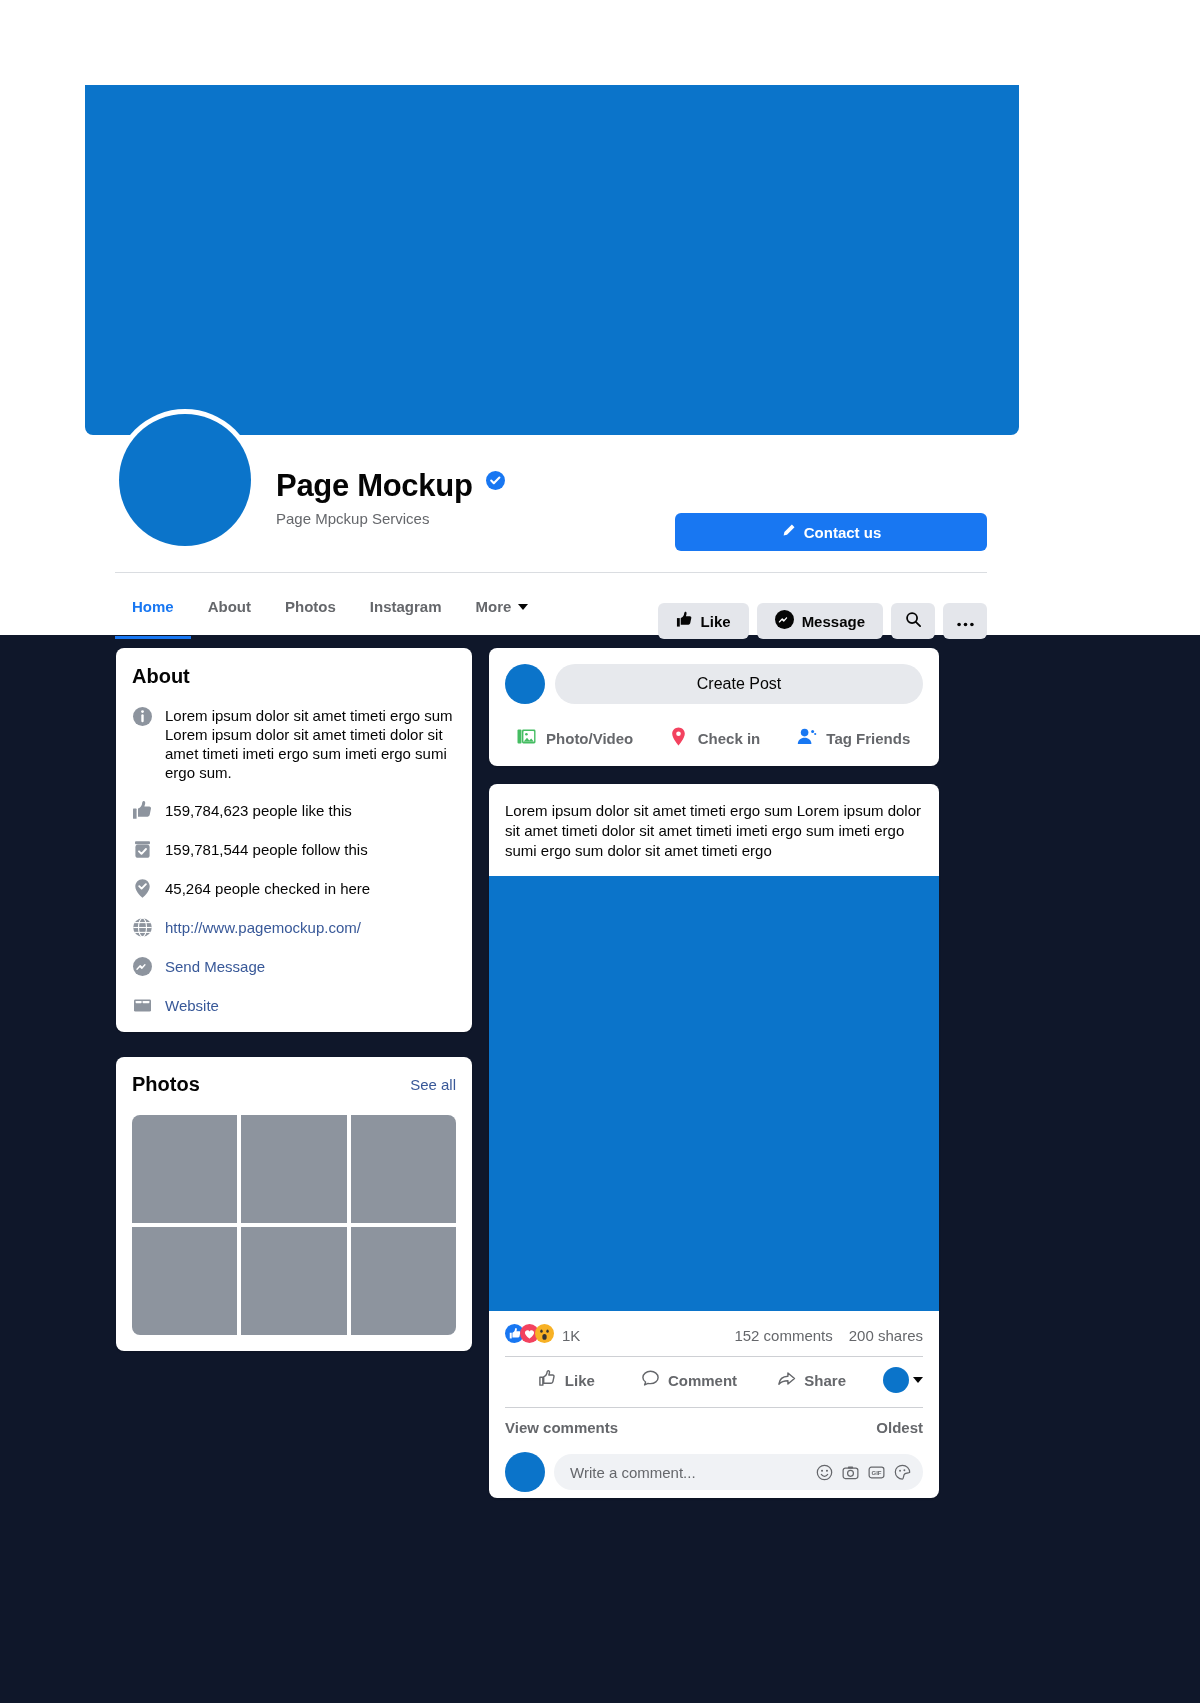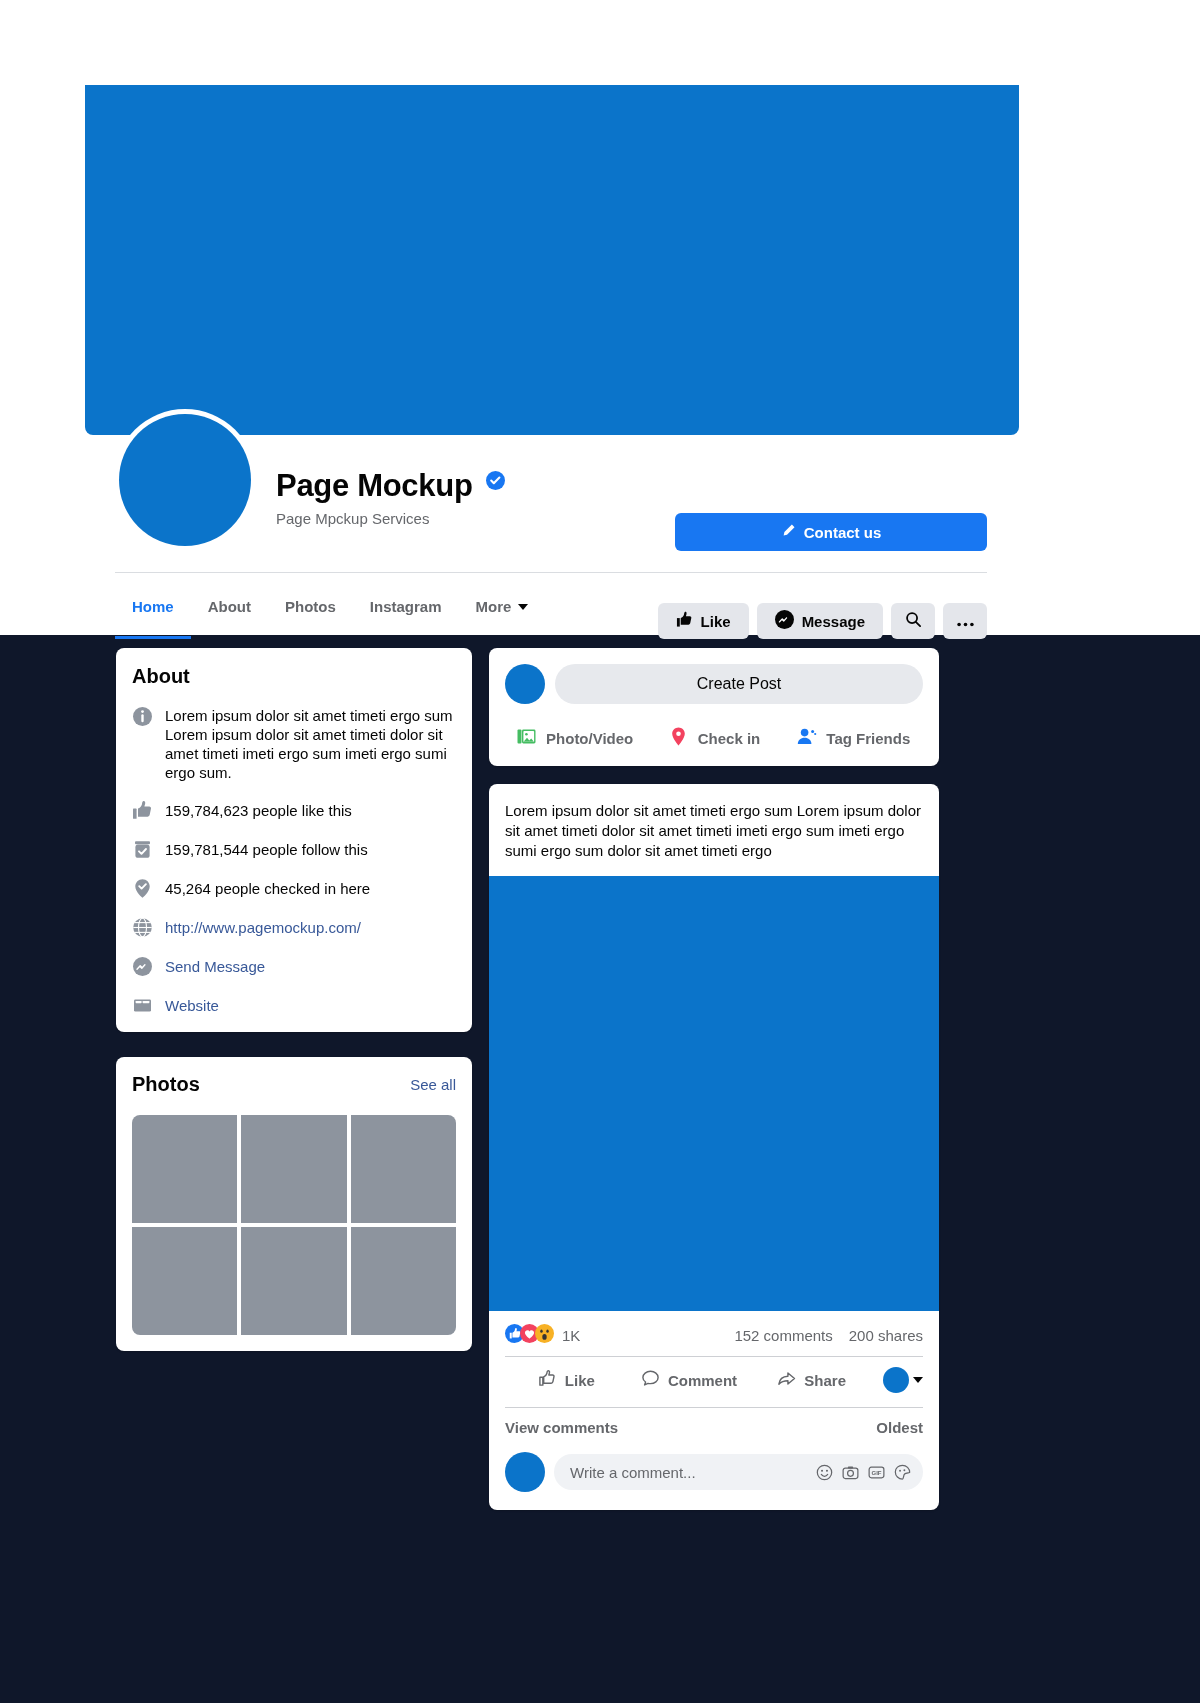--- a/index.html
+++ b/index.html
@@ -157,21 +157,21 @@
     display: flex; align-items: center; gap: 4px; padding-left: 10px; cursor: pointer;
   }
   .action-avatar .dot { width: 26px; height: 26px; border-radius: 50%; background: #0b74ca; }
 
   .comments-head {
     display: flex; align-items: center; justify-content: space-between;
     padding: 11px 16px 10px 16px; border-top: 1px solid #ced0d4;
     margin: 4px 16px 0 16px; padding-left: 0; padding-right: 0;
     font-size: 15px; font-weight: bold; color: #65676b;
   }
-  .comment-box { display: flex; align-items: center; gap: 9px; padding: 6px 16px 18px 16px; }
+  .comment-box { display: flex; align-items: center; gap: 9px; padding: 6px 16px 6px 16px; }
   .comment-field {
     flex: 1; height: 36px; background: #f0f2f5; border-radius: 18px;
     display: flex; align-items: center; padding: 0 12px 0 16px;
   }
   .comment-field input {
     flex: 1; border: none; background: transparent; outline: none;
     font-family: inherit; font-size: 15px; color: #050505;
   }
   .comment-field input::placeholder { color: #65676b; }
   .comment-icons { display: flex; align-items: center; gap: 9px; }

